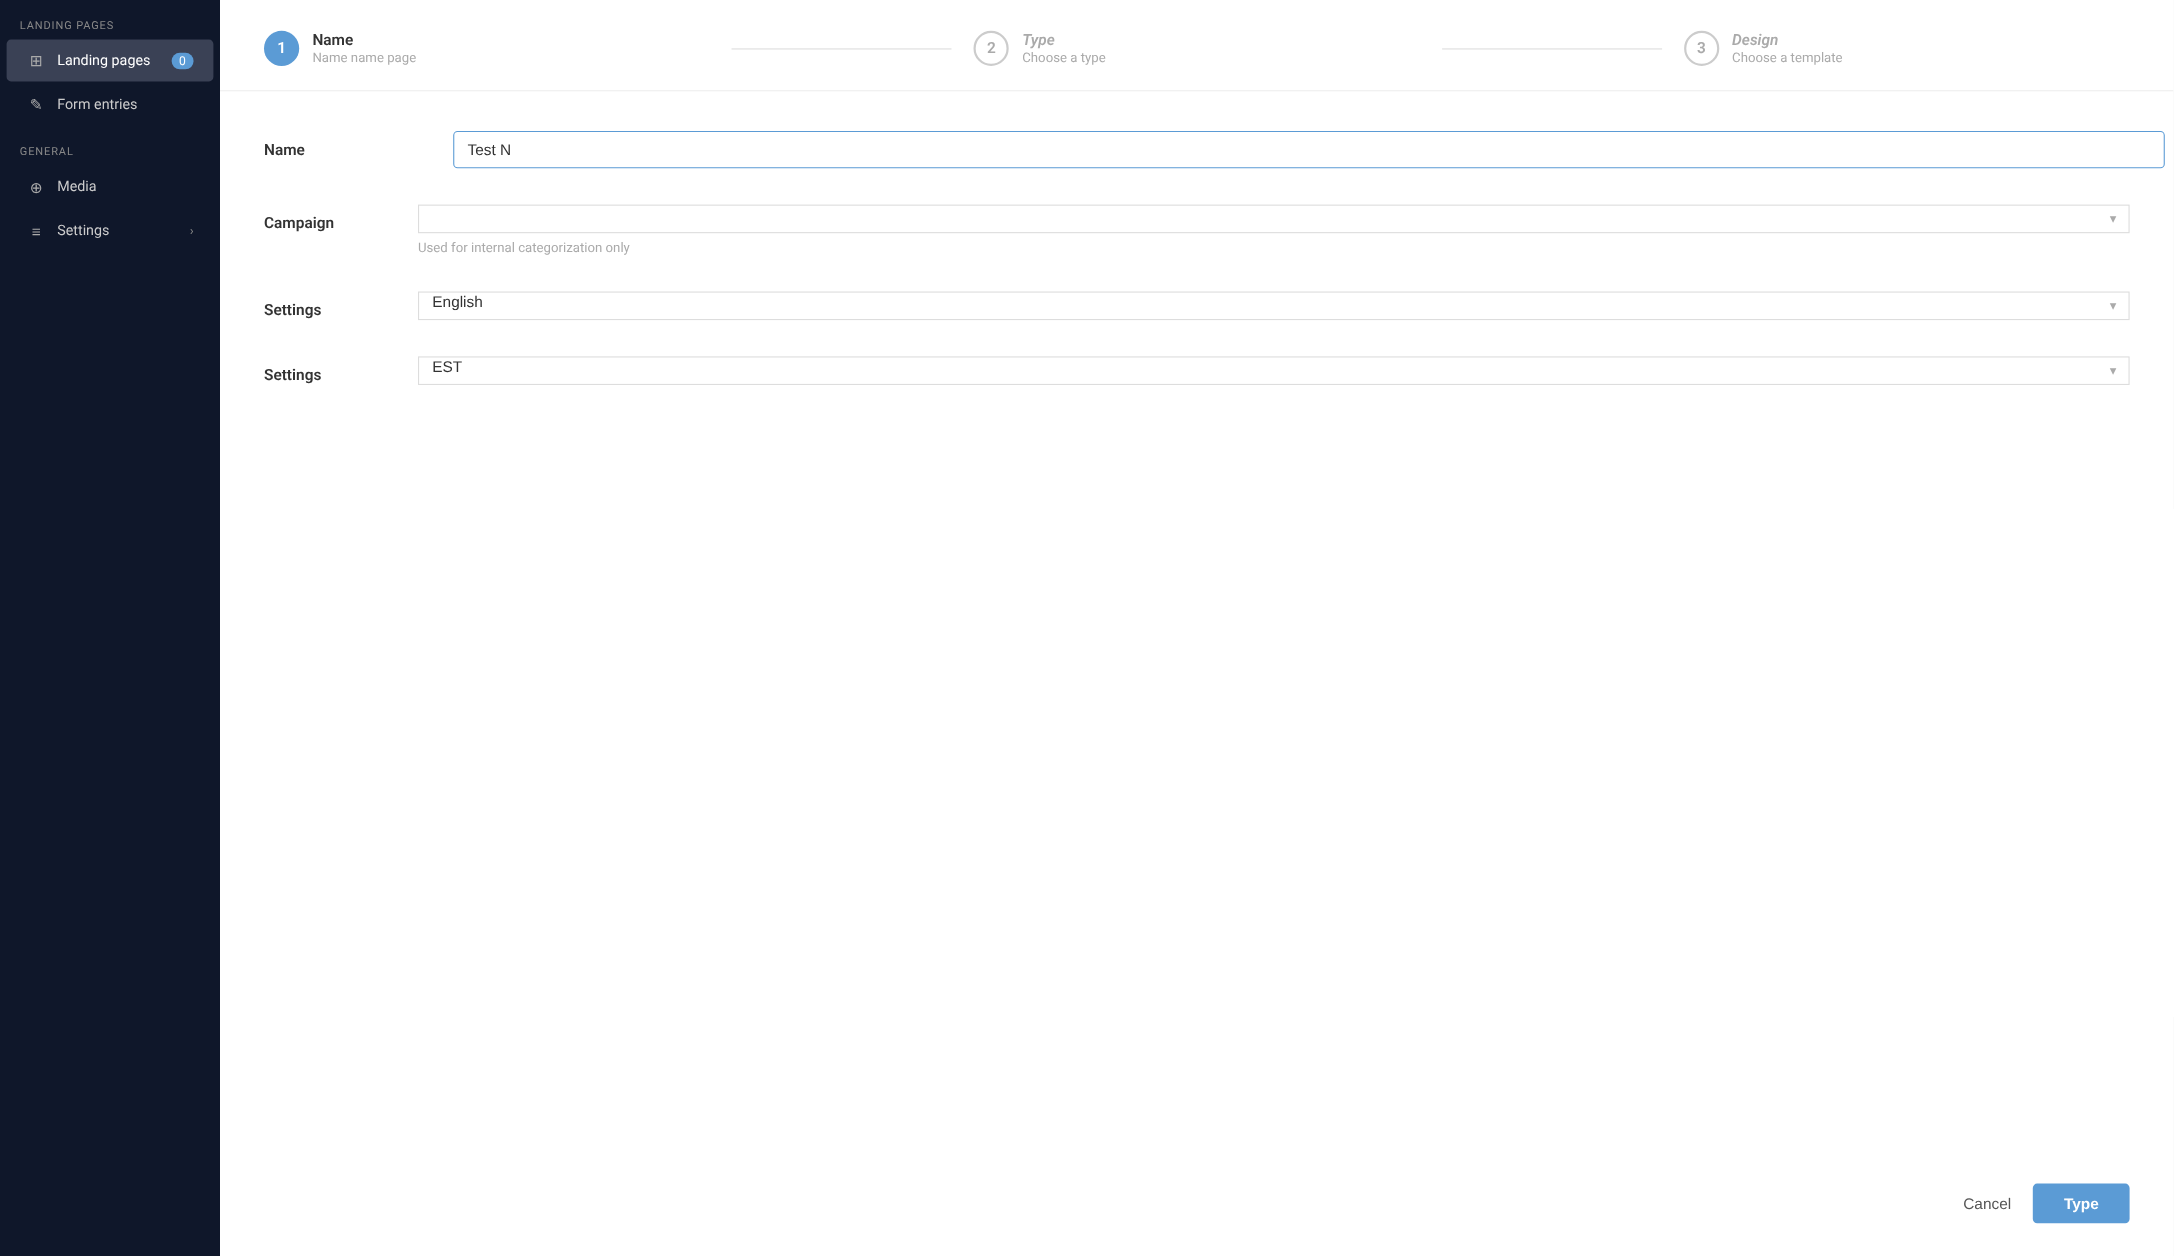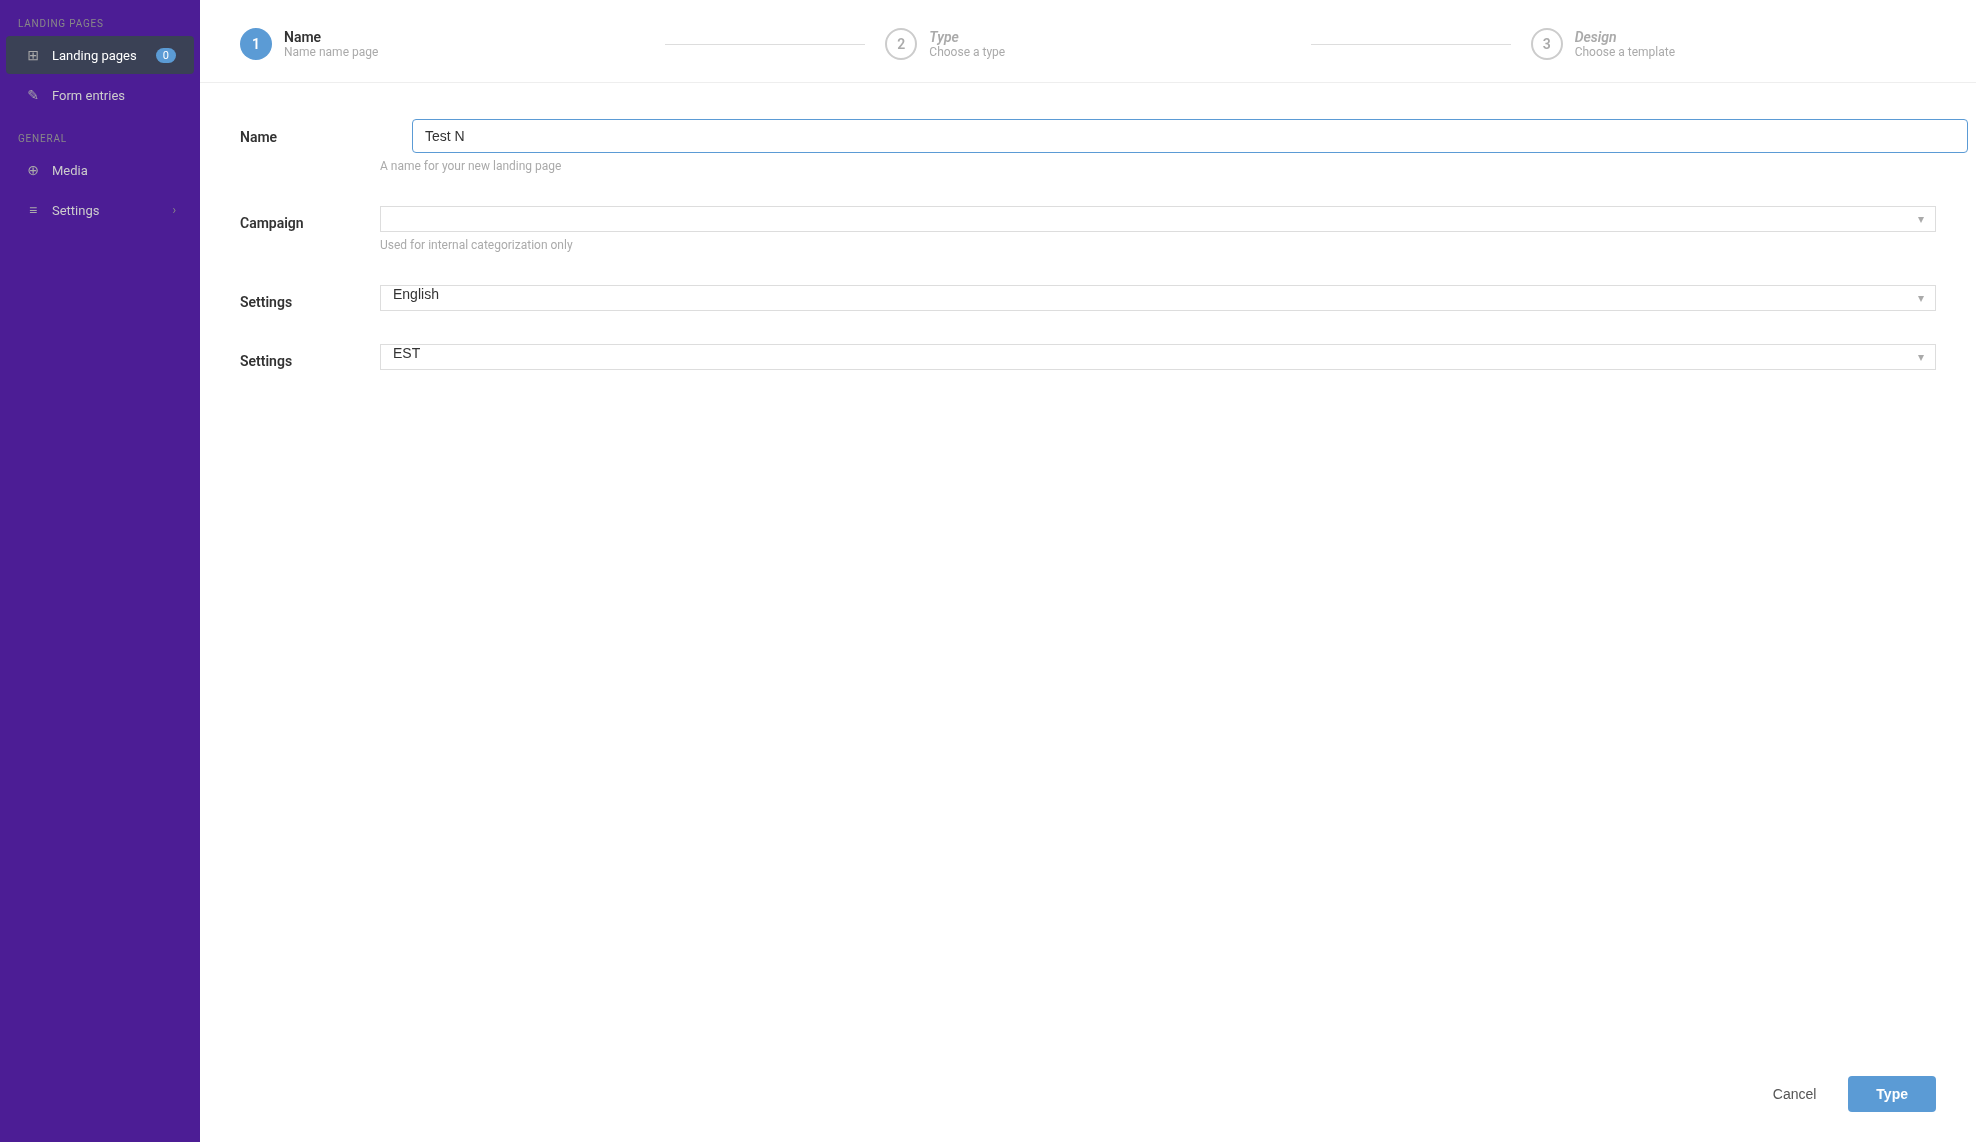--- a/index.html
+++ b/index.html
@@ -1,21 +1,21 @@
 <!DOCTYPE html>
 <html><head>
   <meta charset="utf-8">
   <style>
     * { box-sizing: border-box; margin: 0; padding: 0; }
     body { font-family: -apple-system, BlinkMacSystemFont, 'Segoe UI', Roboto, sans-serif; background: #f5f5f5; display: flex; height: 100vh; overflow: hidden; }
 
     
     .sidebar {
       width: 200px;
-      background: #4c1d95;
+      background: #0f172a;
       color: #ccc;
       display: flex;
       flex-direction: column;
       flex-shrink: 0;
       height: 100vh;
       overflow-y: auto;
     }
     .sidebar-section-label {
       font-size: 10px;
       text-transform: uppercase;
@@ -185,21 +185,20 @@
       color: #aaa;
       font-size: 12px;
     }
 
     
     .form-footer {
       display: flex;
       justify-content: flex-end;
       align-items: center;
       padding: 20px 40px 30px;
-      gap: 12px;
     }
     .btn-cancel {
       background: transparent;
       border: none;
       color: #555;
       font-size: 14px;
       cursor: pointer;
       padding: 10px 20px;
       border-radius: 4px;
     }
@@ -275,21 +274,20 @@
       </div>
     </div>
   </div>
 
   <div class="form-area">
 
     <div class="form-row">
       <div class="form-label">Name</div>
       <div class="form-control-area">
         <input class="form-input" type="text" value="Test N" style="">
-        <div class="form-hint">A name for your new landing page</div>
       </div>
     </div>
 
     <div class="form-row">
       <div class="form-label">Campaign</div>
       <div class="form-control-area">
         <div class="form-select-wrapper">
           <select class="form-select">
             <option value=""></option>
           </select>

